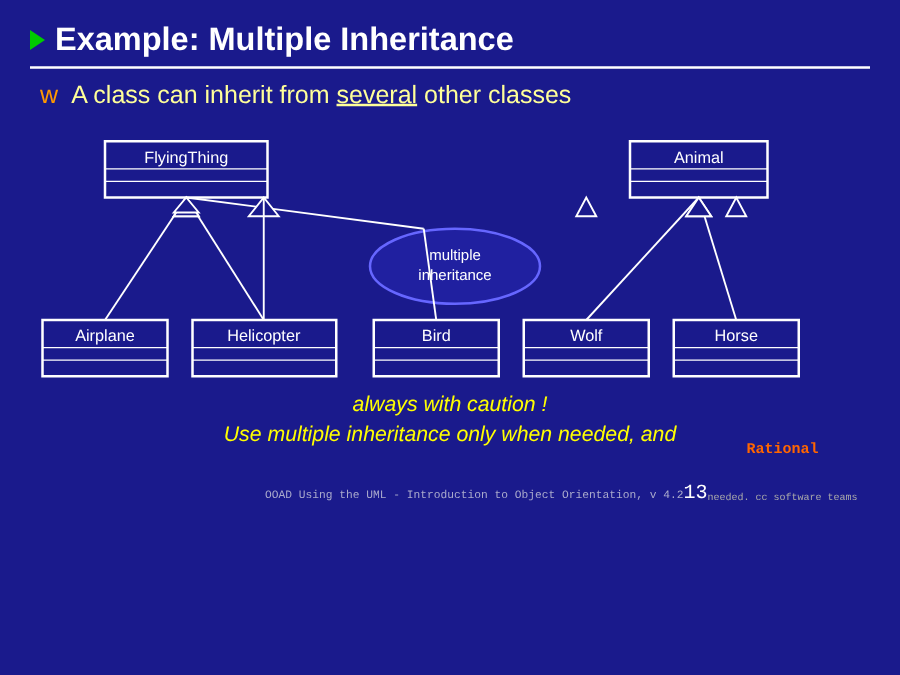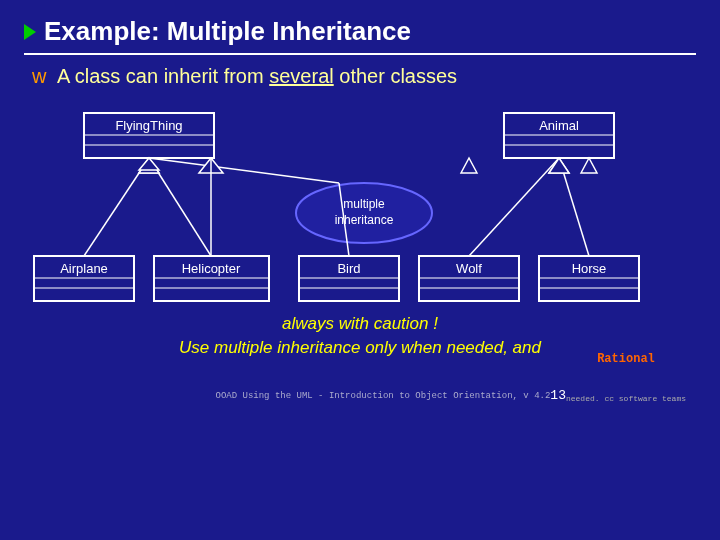--- a/index.html
+++ b/index.html
@@ -89,21 +89,21 @@
       font-family: Liberation Mono, monospace;
     }
 
     .copyright {
       font-size: 9px;
       color: #aaaacc;
       line-height: 1.4;
     }
 
     .page-num {
-      font-size: 13px;
+      font-size: 16px;
       color: white;
     }
 
     .rational-logo {
       display: flex;
       flex-direction: column;
       align-items: center;
       gap: 28px;
     }
 

